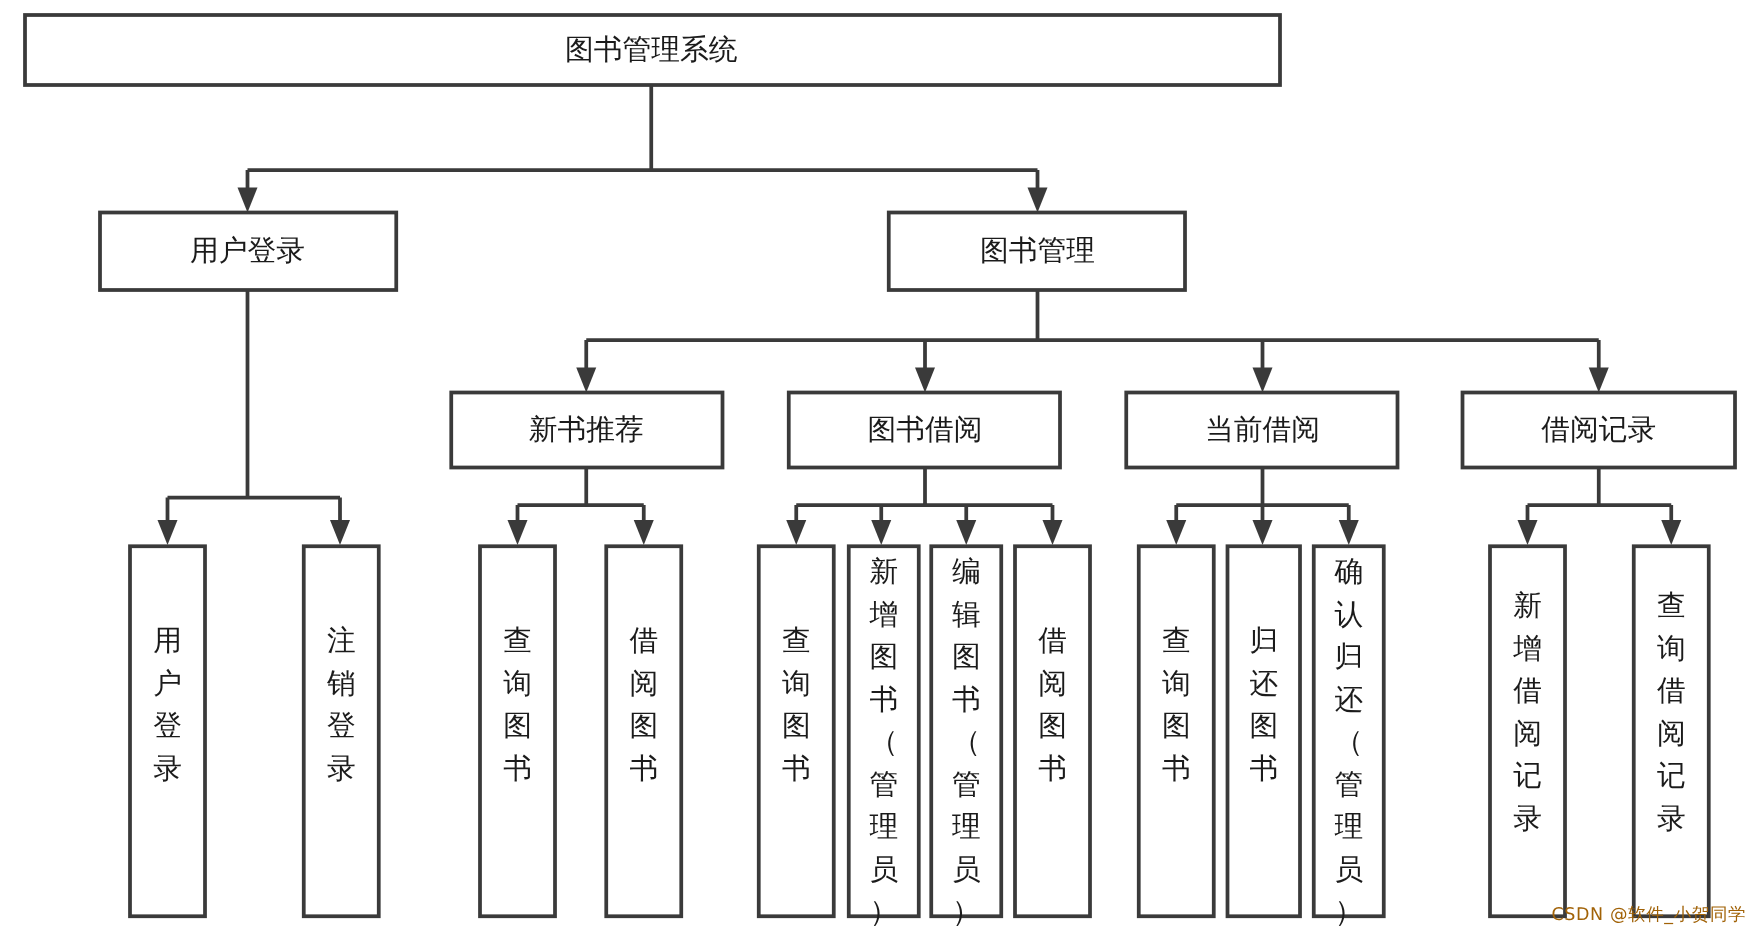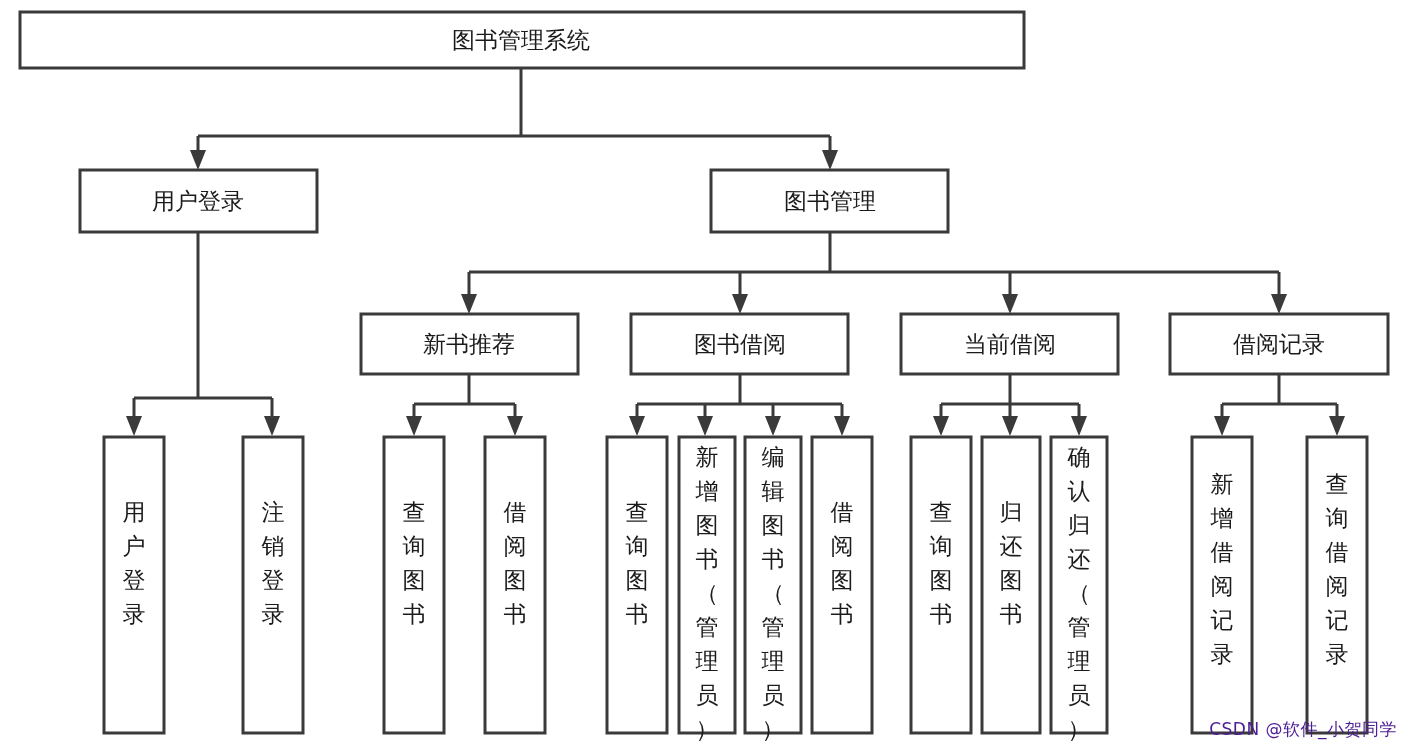--- a/index.html
+++ b/index.html
@@ -54,22 +54,22 @@
     font-size: 23px;
     fill: #1b1b1b;
     text-anchor: middle;
     white-space: pre;
   }
   .watermark {
     position: absolute;
     right: 8px;
     bottom: 6px;
     font-family: "DejaVu Sans", "Liberation Sans", sans-serif;
-    font-size: 17px;
-    color: #4c1d95;
+    font-size: 14px;
+    color: #a16207;
     letter-spacing: 0.5px;
     user-select: none;
     white-space: pre;
   }
 </style>
 </head>
 <body>
 
 <div id="diagram-root">
 

